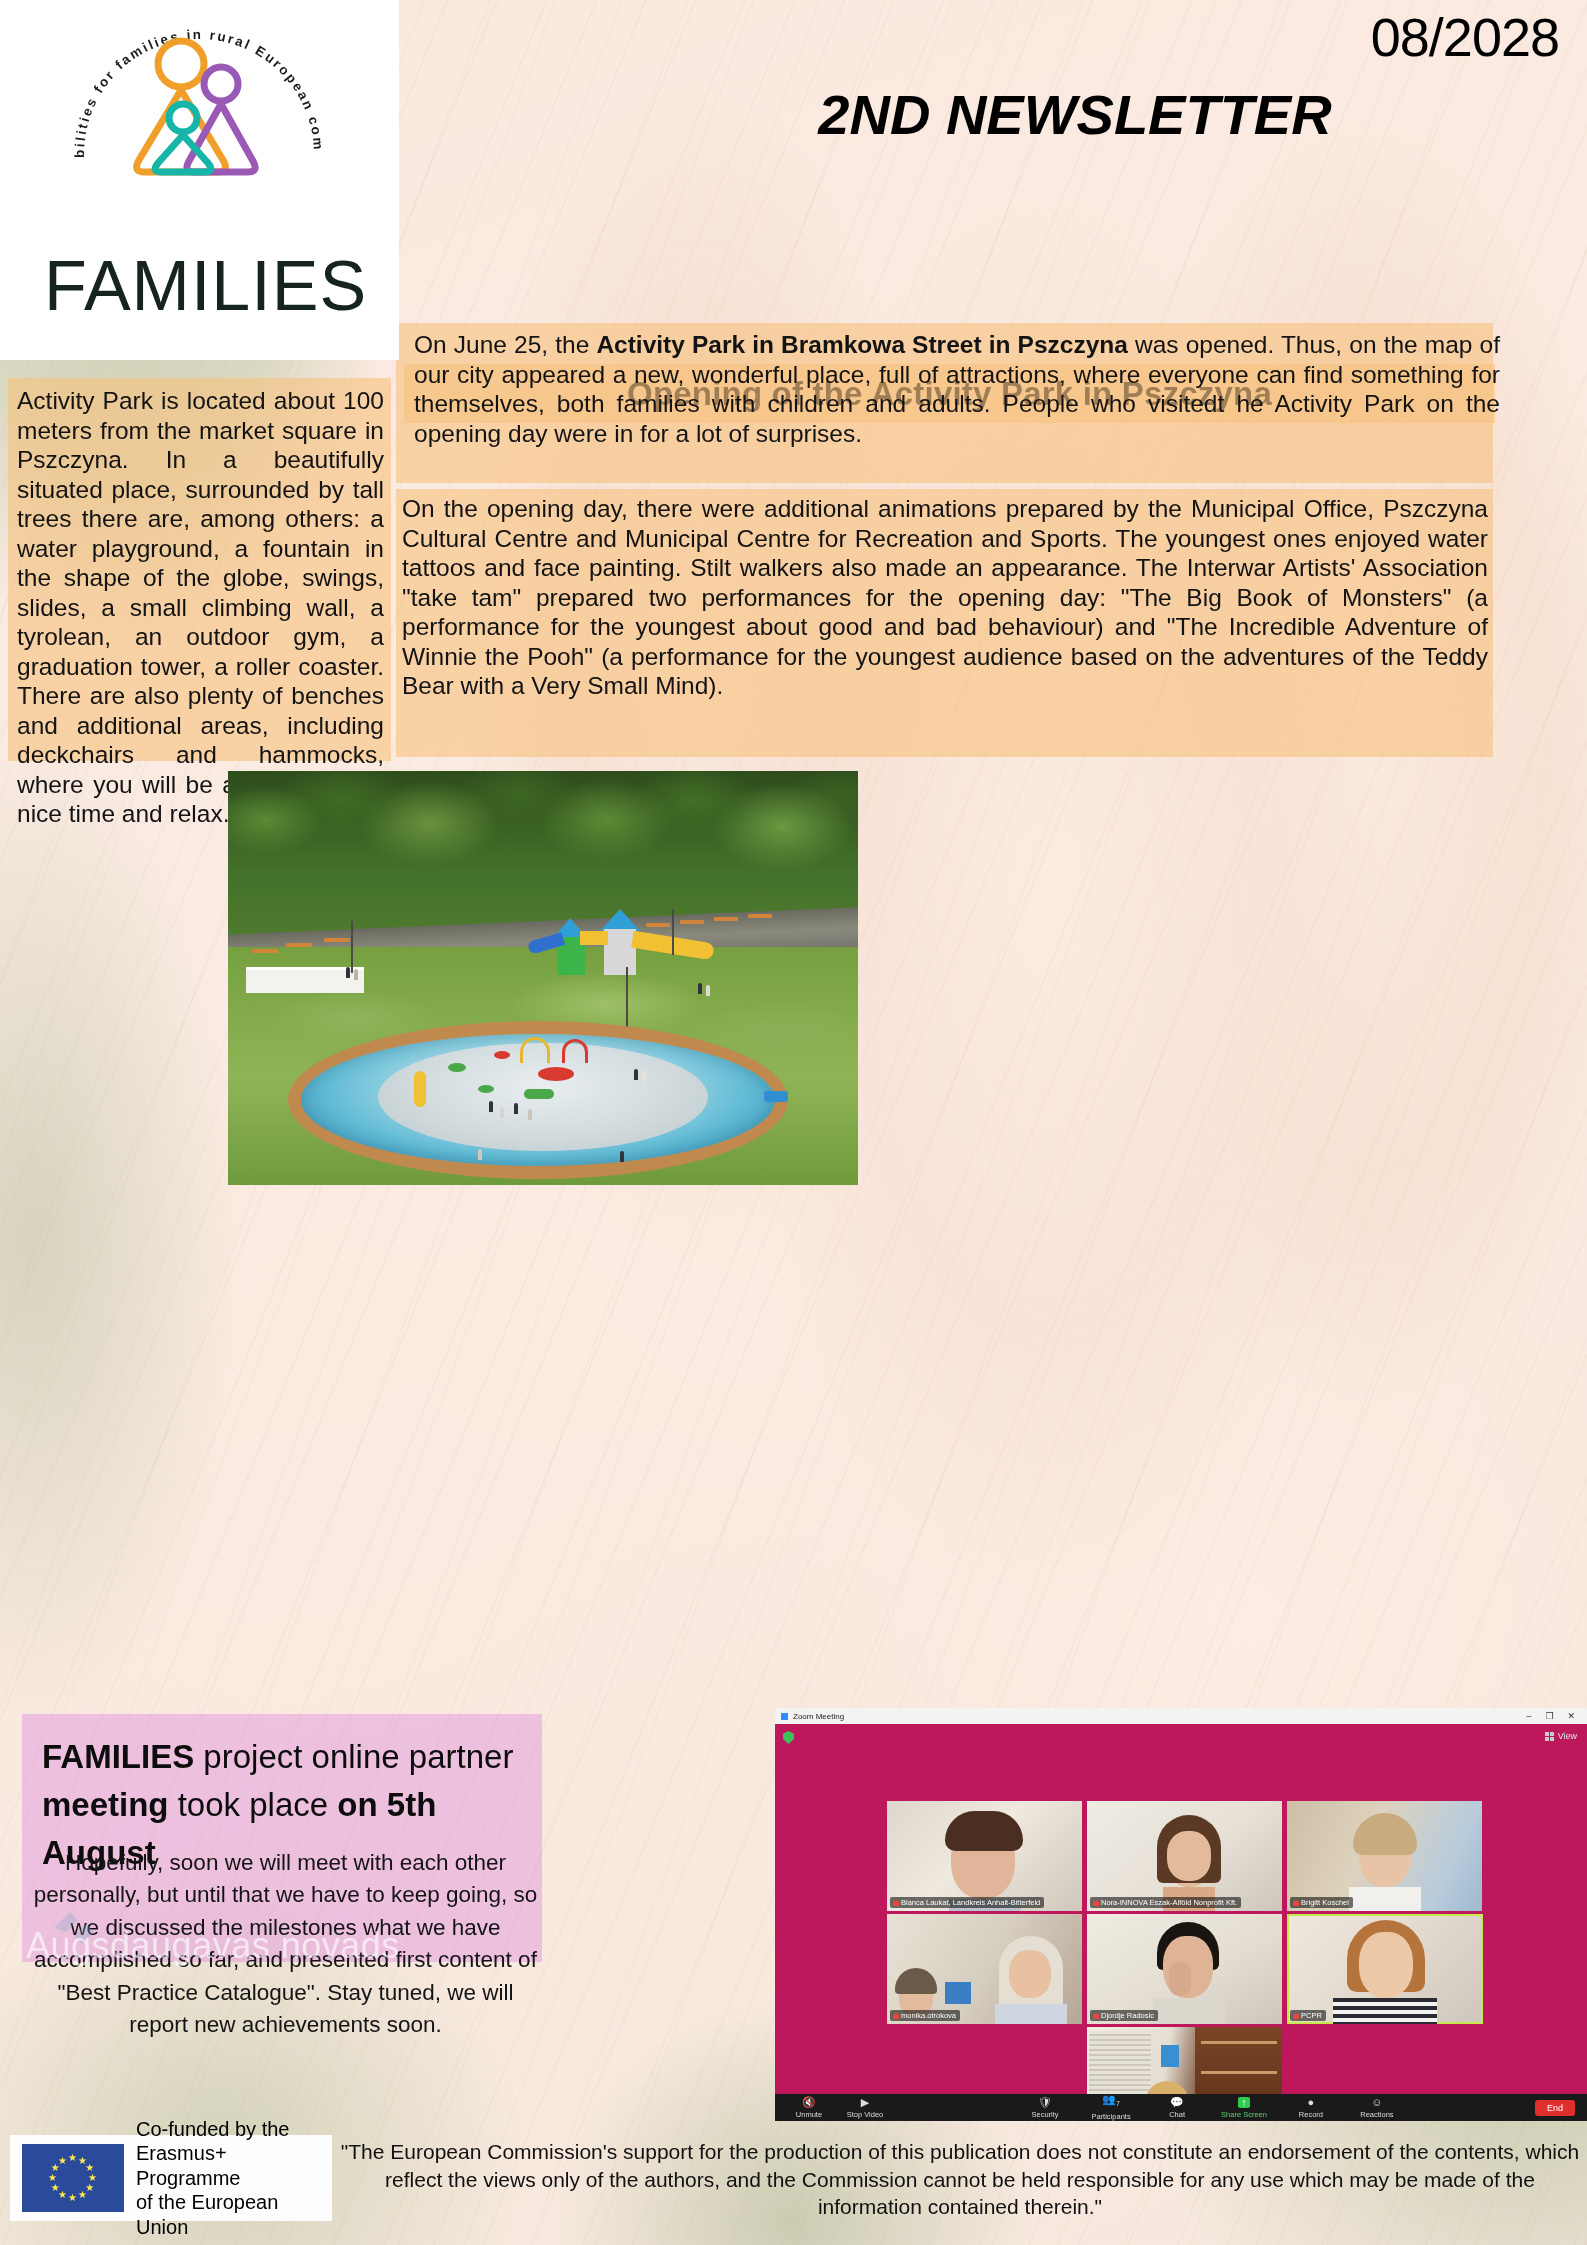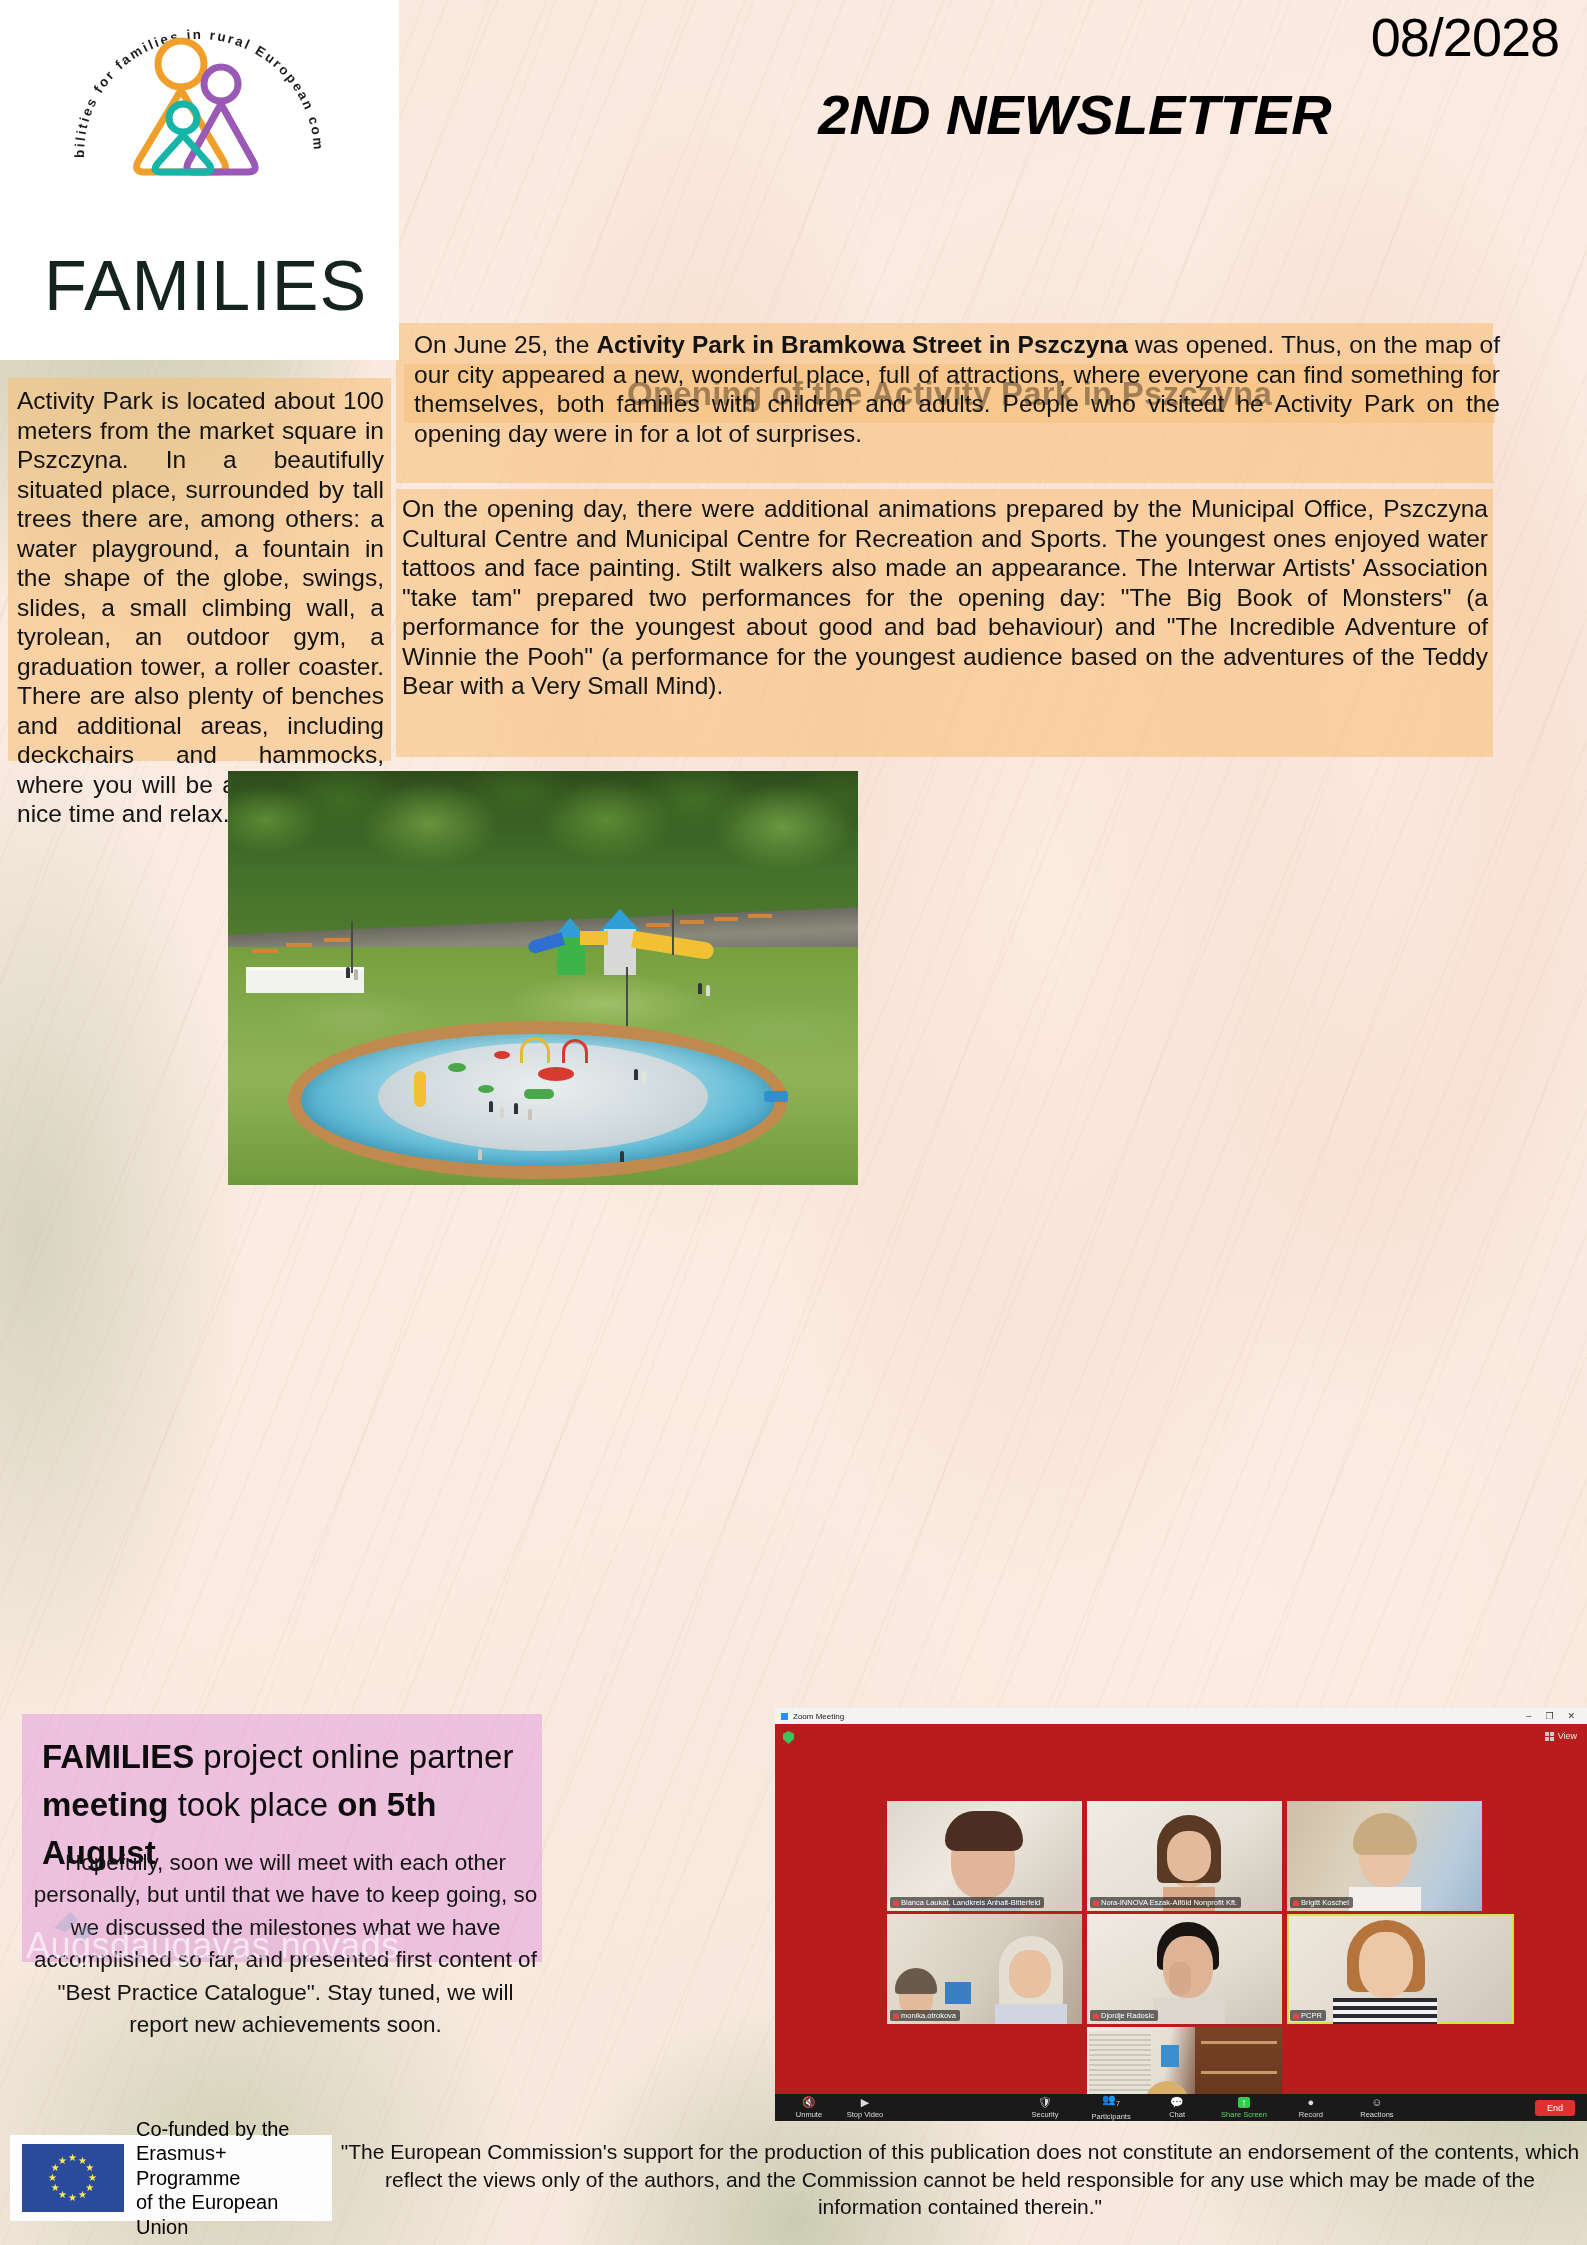--- a/index.html
+++ b/index.html
@@ -253,21 +253,21 @@
   }
   #zm-titlebar {
     position: absolute; left: 0; top: 0; width: 100%; height: 16px;
     background: #f3f3f3;
     display: flex; align-items: center;
     padding: 0 6px;
     font-size: 8px; color: #222;
   }
   #zm-titlebar .sq { width: 7px; height: 7px; background: #2d8cff; margin-right: 5px; }
   #zm-win { margin-left: auto; display: flex; gap: 14px; font-size: 9px; color: #333; padding-right: 6px; }
-  #zm-stage { position: absolute; left: 0; top: 16px; width: 100%; height: 370px; background: #b91c1c; }
+  #zm-stage { position: absolute; left: 0; top: 16px; width: 100%; height: 370px; background: #be185d; }
   #zm-shield {
     position: absolute; left: 8px; top: 7px; width: 11px; height: 13px;
     background: #3ec35a; clip-path: polygon(50% 0, 100% 22%, 100% 62%, 50% 100%, 0 62%, 0 22%);
   }
   #zm-view {
     position: absolute; right: 10px; top: 7px;
     font-size: 9px; color: #e6e6e6; display: flex; align-items: center; gap: 4px;
   }
   #zm-view .gridicon {
     width: 9px; height: 9px;
@@ -516,21 +516,21 @@
     </div>
 
     <div class="tile" style="left:312px; top:190px; width:195px; height:110px; background:linear-gradient(150deg,#f0ece2 0%,#e2dcd0 60%,#cdc6ba 100%);">
       <div style="position:absolute;left:70px;top:8px;width:62px;height:48px;background:#181410;border-radius:32px 32px 6px 6px;"></div>
       <div class="face" style="left:76px; top:22px; width:50px; height:62px; background:#dfb395;"></div>
       <div style="position:absolute;left:82px;top:48px;width:22px;height:34px;background:#d4a98c;border-radius:10px;"></div>
       <div style="position:absolute;left:66px;top:84px;width:72px;height:28px;background:#dcd7cd;"></div>
       <div class="name">Djordje Radosic</div>
     </div>
 
-    <div class="tile active" style="left:512px; top:190px; width:227px; height:110px; background:linear-gradient(135deg,#efe8de 0%,#e2dacf 50%,#cec6ba 100%);">
+    <div class="tile active" style="left:512px; top:190px; width:196px; height:110px; background:linear-gradient(135deg,#efe8de 0%,#e2dacf 50%,#cec6ba 100%);">
       <div style="position:absolute;left:60px;top:6px;width:78px;height:72px;background:#b5743c;border-radius:40px 40px 10px 10px;"></div>
       <div class="face" style="left:72px; top:18px; width:54px; height:66px; background:#ecc8a8;"></div>
       <div style="position:absolute;left:46px;top:84px;width:104px;height:28px;background:repeating-linear-gradient(180deg,#2a2a33 0 4px,#f2f2f2 4px 8px);"></div>
       <div class="name">PCPR</div>
     </div>
 
     <div class="tile" style="left:312px; top:303px; width:195px; height:105px; background:linear-gradient(100deg,#f0ede4 0%,#e4ded2 40%,#6a3a22 62%,#8a5230 100%);">
       <div style="position:absolute;left:108px;top:0;width:88px;height:105px;background:linear-gradient(#7a4426,#5c3018);"></div>
       <div style="position:absolute;left:114px;top:14px;width:76px;height:3px;background:#c89a6a;"></div>
       <div style="position:absolute;left:114px;top:44px;width:76px;height:3px;background:#c89a6a;"></div>

